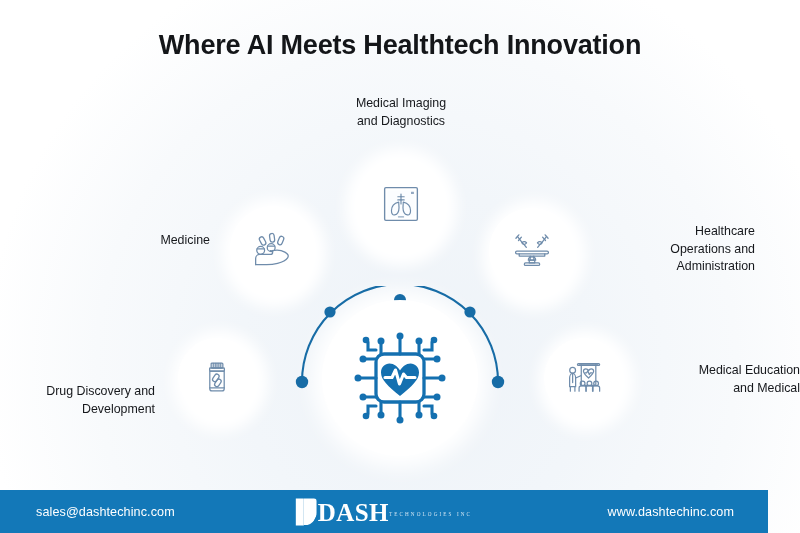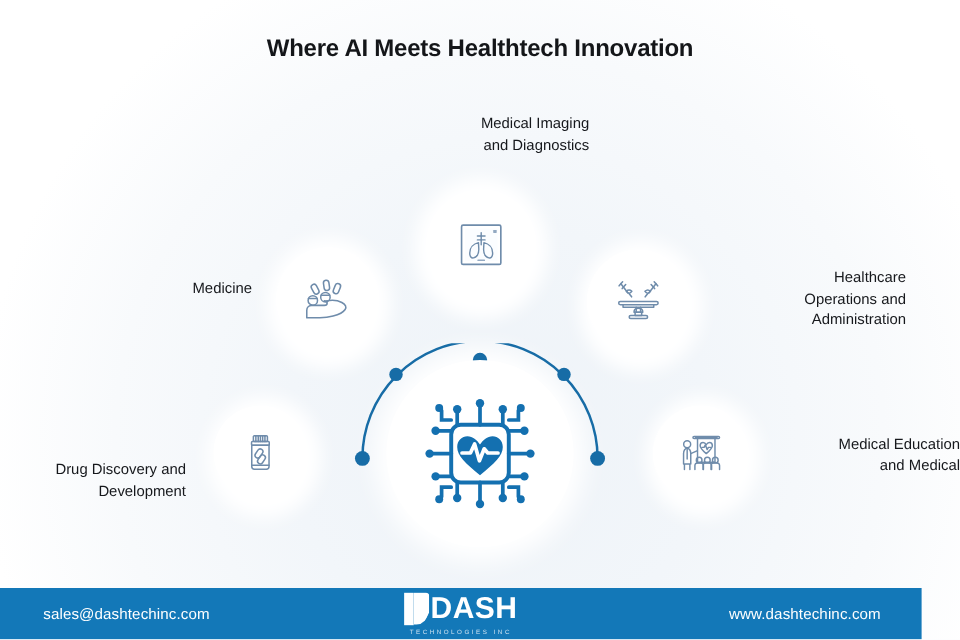--- a/index.html
+++ b/index.html
@@ -15,21 +15,21 @@
     width:800px; height:533px;
     background:
       radial-gradient(circle at 52% 68%, #eef3f8 0%, #f2f6fa 32%, #f8fafc 58%, #ffffff 78%),
       linear-gradient(140deg,#ffffff 0%,#fbfcfe 45%,#f4f8fb 100%);
     overflow:hidden;
   }
   
   .title {
     position:absolute; left:0; top:30px; width:800px;
     text-align:center;
-    font-size:20px; font-weight:bold; color:#141619;
+    font-size:27px; font-weight:bold; color:#141619;
     letter-spacing:-0.2px;
   }
   
   .halo {
     position:absolute; border-radius:50%;
     background:#ffffff;
     filter:blur(7px);
   }
   
   .node { position:absolute; }
@@ -66,21 +66,21 @@
   .footer-mail {
     position:absolute; left:36px; top:50%; transform:translateY(-50%);
     color:#ffffff; font-size:12.6px; font-weight:500; letter-spacing:.1px;
   }
   .footer-url {
     position:absolute; right:34px; top:50%; transform:translateY(-50%);
     color:#ffffff; font-size:12.6px; font-weight:500; letter-spacing:.1px;
   }
   .footer-logo {
     position:absolute; left:50%; top:50%; transform:translate(-50%,-50%);
-    display:flex; flex-direction:column; align-items:center;
+    display:flex; align-items:center;font-family:Liberation Serif, serif;
   }
   .logo-row { display:flex; align-items:center; }
   .logo-d {
     width:21px; height:27px; margin-right:1px;
     position:relative;
   }
   .logo-d:before{
     content:""; position:absolute; left:0; top:0;
     width:8px; height:27px; background:#ffffff;
   }
@@ -188,21 +188,21 @@
           <path d="M19.5 20 C15 21 11.5 24.5 11.5 29.5 C11.5 33 13 34.5 15 34 C18 33.2 19.8 30 19.8 26 Z"></path>
           <path d="M24.5 20 C29 21 32.5 24.5 32.5 29.5 C32.5 33 31 34.5 29 34 C26 33.2 24.2 30 24.2 26 Z"></path>
         </g>
         <g fill="#93a9c2">
           <rect x="33" y="8.5" width="3.2" height="2.6" rx=".4"></rect>
           <rect x="18.5" y="35.4" width="7" height="1.4" rx=".5"></rect>
         </g>
       </svg>
     </div>
   </div>
-  <div class="label c" style="left:311px;top:95px;width:180px;text-align:right;">
+  <div class="label c" style="left:311px;top:95px;width:180px;">
     <div>Medical Imaging</div>
     <div>and Diagnostics</div>
   </div>
 
   <div class="node" style="left:230px;top:206px;width:86px;height:86px;">
     <div class="disc" style="width:86px;height:86px;">
       <svg width="42" height="42" viewBox="0 0 46 46">
         <g fill="none" stroke="#6f8cab" stroke-width="1.4" stroke-linecap="round" stroke-linejoin="round">
 
           <rect x="9" y="9.5" width="5" height="9.5" rx="2.5" transform="rotate(-28 11.5 14)"></rect>

